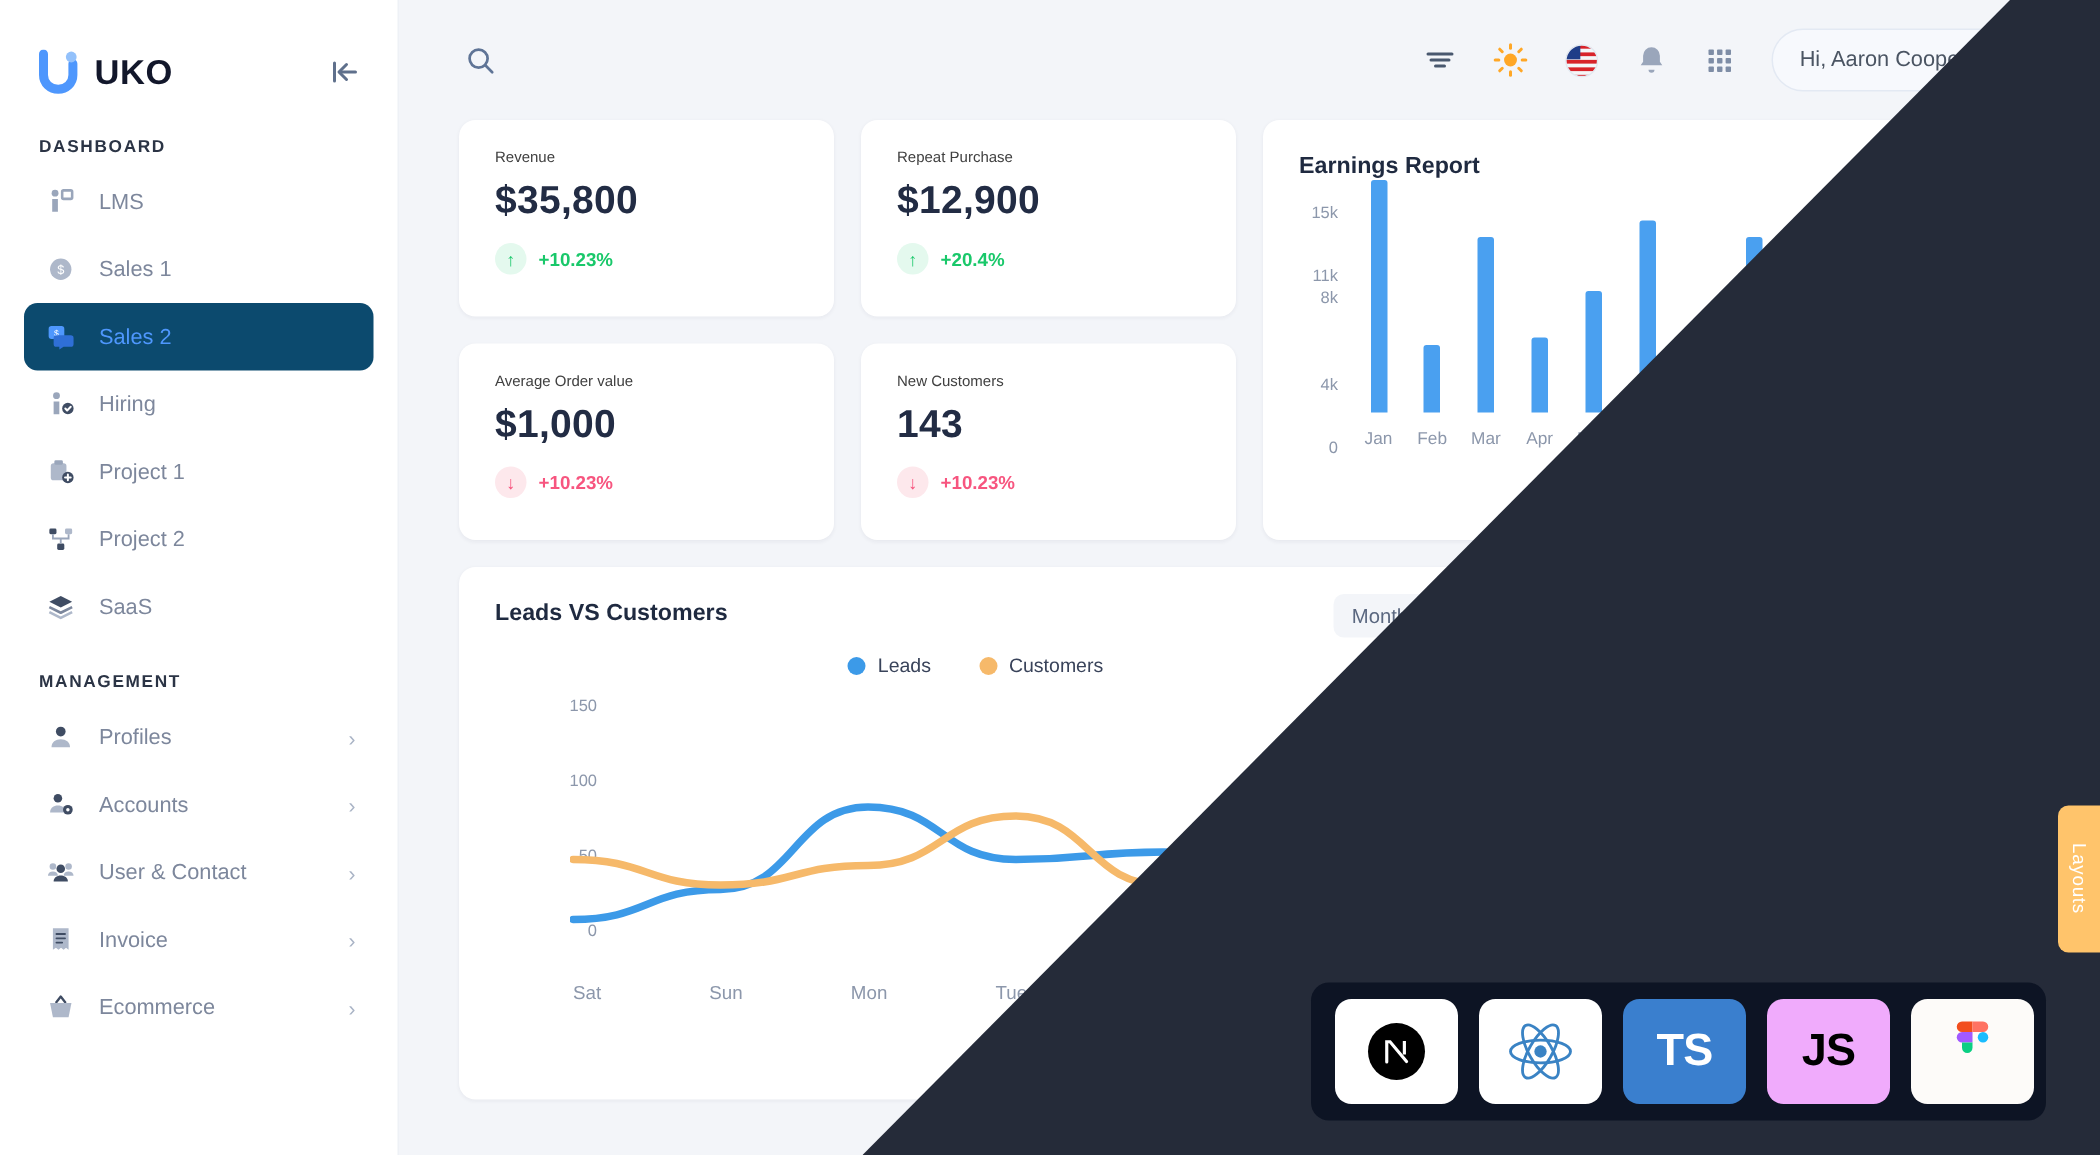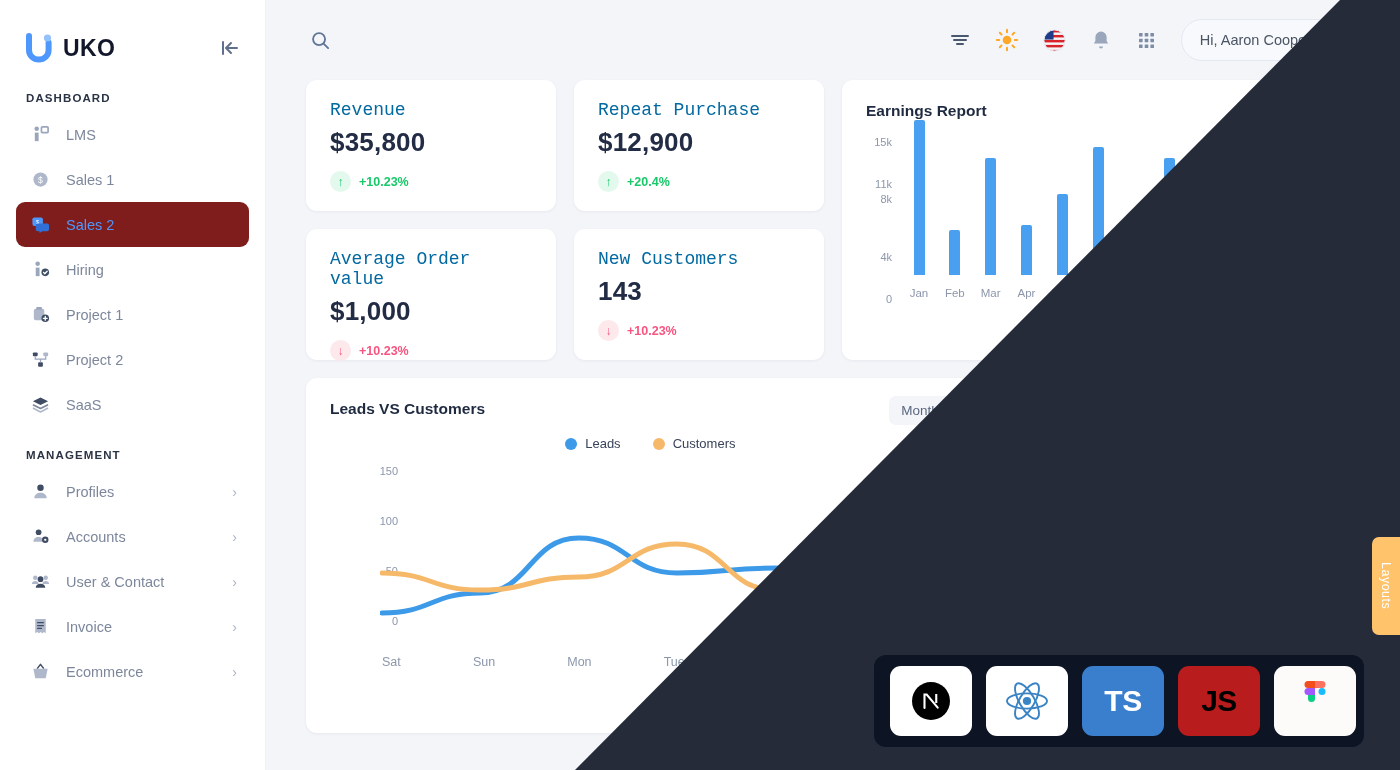--- a/index.html
+++ b/index.html
@@ -40,21 +40,21 @@
   .nav-item {
     display: flex; align-items: center;
     height: 45px; margin: 0 16px; padding: 0 12px;
     border-radius: 9px; cursor: pointer;
     color: #7d879c; font-size: 14.5px;
   }
   .nav-item .ni-icon {
     width: 24px; height: 24px; margin-right: 14px; flex: none;
     display: flex; align-items: center; justify-content: center;
   }
-  .nav-item.active { background: #7f1d1d; color: #4e97fd; }
+  .nav-item.active { background: #0c4a6e; color: #4e97fd; }
   .nav-badge {
     margin-left: auto; background: #2f9bff; color: #fff;
     font-size: 11px; font-weight: 700;
     border-radius: 20px; padding: 2px 9px; line-height: 15px;
   }
   .nav-chevron { margin-left: auto; color: #aab4c6; font-size: 14px; line-height: 1; }
 
   
   .header {
     position: absolute; left: 266px; top: 0;
@@ -88,21 +88,21 @@
     width: 1134px; height: 690px; padding: 0 42px 0 40px;
   }
   .row { display: flex; gap: 18px; }
 
   .card { background: #fff; border-radius: 11px; box-shadow: 0 1px 3px rgba(30,40,70,.06); }
 
   
   .stat-col { display: flex; flex-direction: column; gap: 18px; width: 518px; }
   .stat-row { display: flex; gap: 18px; }
   .stat-card { width: 250px; height: 131px; padding: 20px 24px 0; }
-  .stat-label { font-size: 18px; color: #0369a1; margin-bottom: 7px; font-family: Liberation Mono, monospace; }
+  .stat-label { font-size: 10px; color: #404040; margin-bottom: 7px; }
   .stat-value { font-size: 26px; font-weight: 700; color: #222c44; letter-spacing: .2px; }
   .stat-delta { display: flex; align-items: center; gap: 8px; margin-top: 13px; }
   .delta-badge {
     width: 21px; height: 21px; border-radius: 50%;
     display: flex; align-items: center; justify-content: center;
     font-size: 12px; line-height: 1;
   }
   .delta-up { background: #e4f9ee; color: #19c86a; }
   .delta-down { background: #fde8ec; color: #f7557f; }
   .delta-text { font-size: 12.5px; font-weight: 600; }
@@ -661,21 +661,21 @@
             <ellipse cx="24" cy="22" rx="20" ry="7.6"></ellipse>
             <ellipse cx="24" cy="22" rx="20" ry="7.6" transform="rotate(60 24 22)"></ellipse>
             <ellipse cx="24" cy="22" rx="20" ry="7.6" transform="rotate(120 24 22)"></ellipse>
           </g>
           <circle cx="24" cy="22" r="4.1" fill="#3a83c4"></circle>
         </svg>
     </div>
     <div class="tech-tile" id="tt2" style="background: rgb(58, 127, 206);">
       <span style="font-size:30px;font-weight:700;color:#fff;font-family:Liberation Sans, sans-serif;letter-spacing:-.5px;">TS</span>
     </div>
-    <div class="tech-tile" id="tt3" style="background: #b91c1c;">
+    <div class="tech-tile" id="tt3" style="background: #f0abfc;">
       <span style="font-size:30px;font-weight:700;color:#000;font-family:'Liberation Sans',sans-serif;letter-spacing:-.5px;">JS</span>
     </div>
     <div class="tech-tile" id="tt4" style="background: rgb(253, 251, 249);">
       <svg width="30" height="44" viewBox="0 0 30 44">
         <path d="M8 2h7v7H8a3.5 3.5 0 0 1 0-7z" fill="#f24e1e"></path>
         <path d="M15 2h7a3.5 3.5 0 0 1 0 7h-7z" fill="#ff7262"></path>
         <path d="M8 9h7v7H8a3.5 3.5 0 0 1 0-7z" fill="#a259ff"></path>
         <circle cx="22" cy="12.5" r="3.5" fill="#1abcfe"></circle>
         <path d="M8 16h7v3.5a3.5 3.5 0 1 1-7 0z" fill="#0acf83"></path>
       </svg>

